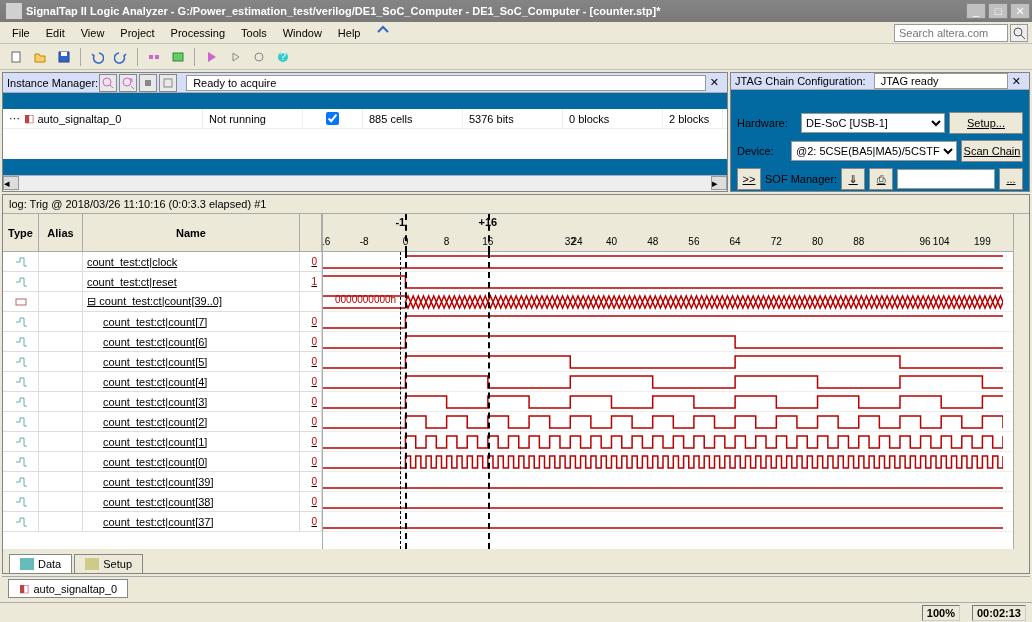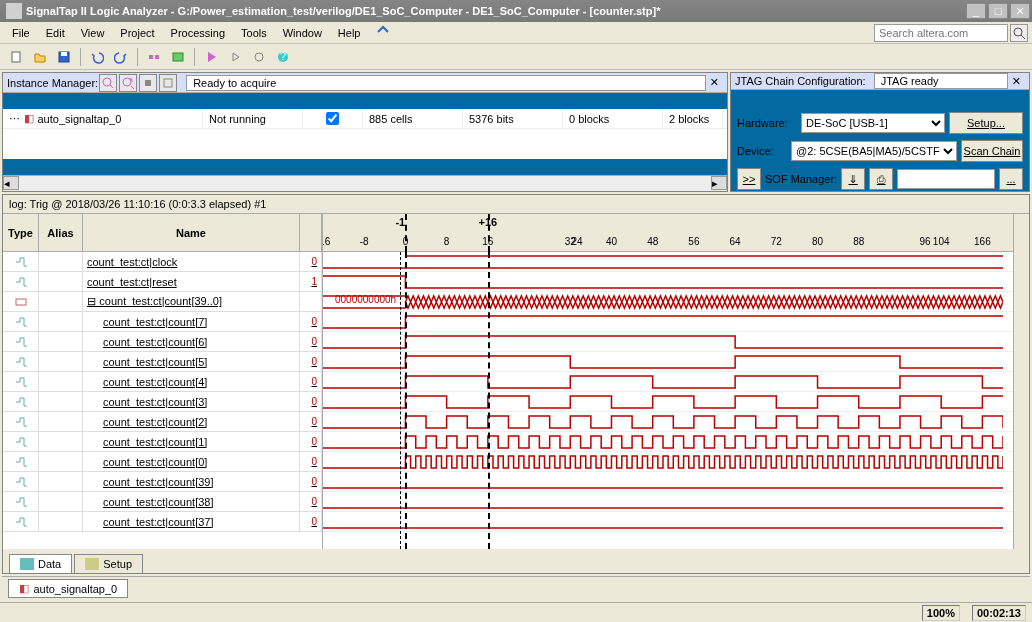--- a/index.html
+++ b/index.html
@@ -9,21 +9,21 @@
 .titlebar { background: linear-gradient(#858585, #7a7a7a); color: white; height: 22px; display: flex; align-items: center; padding: 0 2px; }
 .titlebar .icon { width: 16px; height: 16px; margin: 0 4px; background: #d0d0d0; }
 .titlebar .title { flex: 1; font-weight: bold; font-size: 11px; }
 .win-btns { display: flex; gap: 2px; }
 .win-btn { width: 20px; height: 16px; background: #c0c0c0; border: 1px solid #888; display: flex; align-items: center; justify-content: center; cursor: pointer; }
 
 
 .menubar { background: #ece9d8; height: 22px; display: flex; align-items: center; padding: 0 4px; border-bottom: 1px solid #c0c0c0; }
 .menubar .menu-item { padding: 2px 8px; cursor: pointer; }
 .menubar .spacer { flex: 1; }
-.search-box { border: 1px solid #999; background: white; height: 18px; width: 134px; padding: 0 4px; color: #999; }
+.search-box { border: 1px solid #999; background: white; height: 18px; width: 114px; padding: 0 4px; color: #999; }
 .search-icon { width: 18px; height: 18px; border: 1px solid #999; background: #eee; margin-left: 2px; display: flex; align-items: center; justify-content: center; }
 
 
 .toolbar-row { background: #ece9d8; height: 26px; display: flex; align-items: center; border-bottom: 1px solid #c0c0c0; padding: 0 4px; }
 .tool-btn { width: 22px; height: 22px; border: 1px solid transparent; display: flex; align-items: center; justify-content: center; margin: 0 1px; cursor: pointer; }
 .tool-sep { width: 1px; height: 18px; background: #aaa; margin: 0 4px; }
 
 
 .content { flex: 1; display: flex; flex-direction: column; padding: 2px; gap: 2px; overflow: hidden; }
 .top-panels { display: flex; gap: 2px; height: 120px; }
@@ -454,21 +454,21 @@
             <div class="ruler-tick" style="left: 247.273px;">32</div>
             <div class="ruler-tick" style="left: 288.485px;">40</div>
             <div class="ruler-tick" style="left: 329.697px;">48</div>
             <div class="ruler-tick" style="left: 370.909px;">56</div>
             <div class="ruler-tick" style="left: 412.121px;">64</div>
             <div class="ruler-tick" style="left: 453.333px;">72</div>
             <div class="ruler-tick" style="left: 494.545px;">80</div>
             <div class="ruler-tick" style="left: 535.758px;">88</div>
             <div class="ruler-tick" style="left: 602px;">96</div>
             <div class="ruler-tick" style="left: 618.182px;">104</div>
-            <div class="ruler-tick" style="left: 659.394px;">166</div>
+            <div class="ruler-tick" style="left: 659.394px;">199</div>
             <div class="marker-line" style="left: 82.4242px; height: 38px;"></div>
             <div class="marker-line" style="left: 164.848px; height: 38px;"></div>
           </div>
         <div class="wave-chart" id="wave-chart">
             <div class="marker-line" style="left: 82.4242px;"></div>
             <div class="marker-line" style="left: 164.848px;"></div>
             <div class="marker-line" style="left: 77.2727px; border-left: 1px dashed rgb(0, 0, 0);"></div>
             <div class="chart-row">
               <svg width="680" height="20" style="position: absolute; left: 0px; top: 0px;">
                 <path d="M0 16 L82.42424242424242 16 L82.42424242424242 16 L680 16" class="red-stroke"></path>

